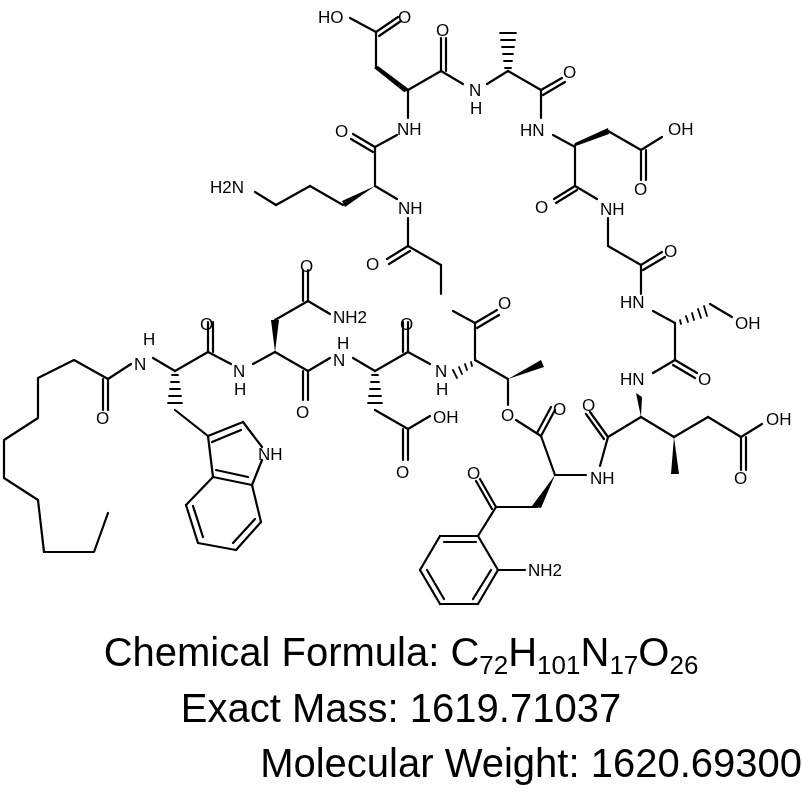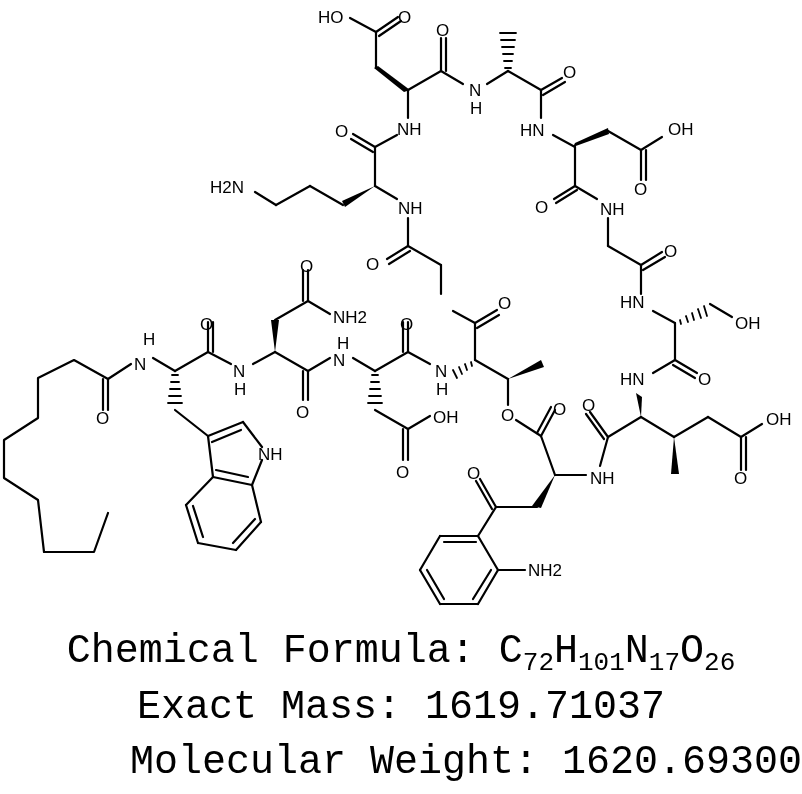--- a/index.html
+++ b/index.html
@@ -3,21 +3,21 @@
   <meta charset="utf-8">
   <style>
     html, body { margin: 0; padding: 0; background: #ffffff; }
     body { width: 802px; height: 794px; position: relative; overflow: hidden; }
     #structure { position: absolute; left: 0; top: 0; width: 802px; height: 620px; }
     #structure line, #structure polyline { stroke: #000; stroke-width: 2.2; fill: none; stroke-linecap: round; stroke-linejoin: round; }
     #structure .wedge { fill: #000; stroke: none; }
     #structure .hash { stroke: #000; stroke-width: 1.8; }
     #structure text { font-family: "Liberation Sans", "DejaVu Sans", sans-serif; font-size: 17px; fill: #000; }
     .info { position: absolute; left: 0; width: 802px; text-align: center;
-            font-family: Liberation Mono, monospace; color: #000; font-size: 40px; line-height: 1; }
+            font-family: Liberation Sans, sans-serif; color: #000; font-size: 40px; line-height: 1; }
     .info sub { font-size: 26px; vertical-align: -8px; line-height: 0; }
     #formula-line { top: 632px; }
     #mass-line { top: 688px; }
     #mw-line { top: 743px; text-align: right; }
   </style>
 </head>
 <body>
 
 <svg id="structure" viewBox="0 0 802 620" xmlns="http://www.w3.org/2000/svg">
 

